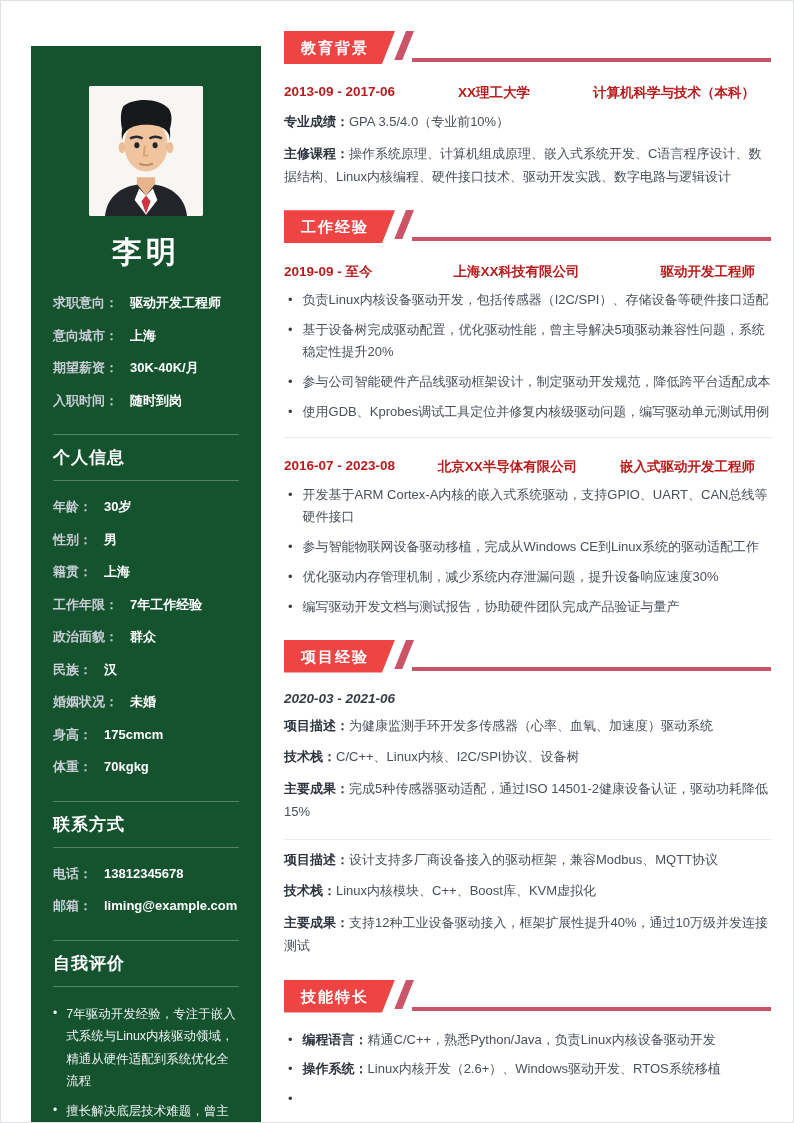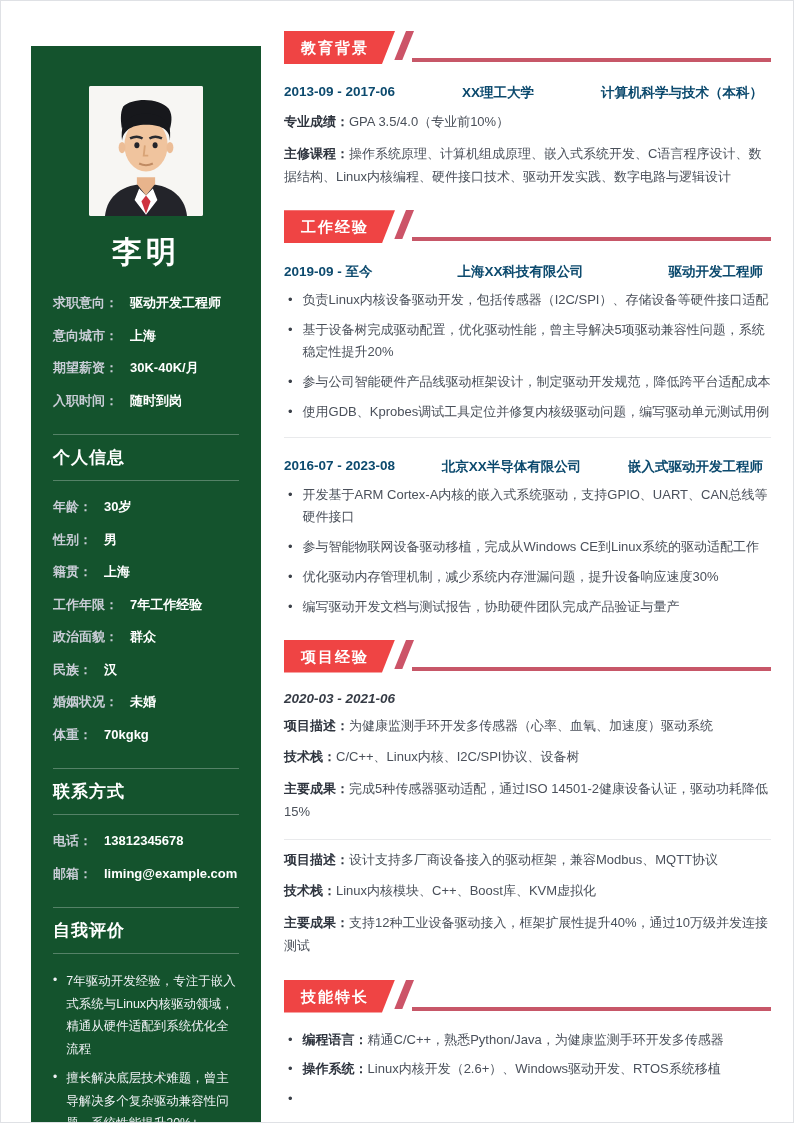--- a/index.html
+++ b/index.html
@@ -21,21 +21,21 @@
   .side-bullet { display:flex; font-size:12.5px; line-height:1.8; color:#f0f2f5; margin-bottom:7px; }
   .side-bullet .dot { margin-right:9px; font-size:12px; }
 
   
   .main { position:absolute; left:283px; top:30px; width:487px; color:#474d58; }
   .sec { margin-bottom:22px; }
   .sec-header { position:relative; height:33px; }
   .badge { position:absolute; left:0; top:0; height:33px; background:#ef4444; color:#fff; font-size:15px; font-weight:700; letter-spacing:2px; line-height:33px; padding:0 26px 0 17px; clip-path:polygon(0 0,100% 0,calc(100% - 13px) 100%,0 100%); }
   .stripe { position:absolute; left:122px; top:0; width:8px; height:29px; background:#cc5468; transform:skewX(-22deg); transform-origin:top left; }
   .redline { position:absolute; left:128px; right:0; bottom:2px; height:4px; background:#c75768; }
-  .entry-head { display:flex; justify-content:space-between; font-weight:700; font-size:13.5px; color:#0c4a6e; margin:20px 8px 6px 0; }
+  .entry-head { display:flex; justify-content:space-between; font-weight:700; font-size:13.5px; color:#b91c1c; margin:20px 16px 6px 0; }
   .kv { font-size:13px; line-height:1.75; margin:9px 0; color:#4a505a; }
   .kv b { color:#2f353f; font-weight:700; }
   .b-item { display:flex; font-size:13px; line-height:1.68; margin:8px 0; color:#4a505a; }
   .b-item .dot { margin:0 10px 0 4px; color:#3a3f48; }
   .b-item b { color:#2f353f; font-weight:700; white-space:nowrap; }
   .divider { border-top:1px solid #e9eaec; margin:15px 0 2px 0; }
   .proj-date { font-weight:700; font-size:13.5px; color:#353b45; margin:18px 0 4px 0;font-style:italic; }
 </style>
 </head>
 <body>
@@ -109,20 +109,24 @@
       </div>
       <div class="side-row">
         <span class="lbl">民族：</span>
         <span class="val">汉</span>
       </div>
       <div class="side-row">
         <span class="lbl">婚姻状况：</span>
         <span class="val">未婚</span>
       </div>
       <div class="side-row">
+        <span class="lbl">身高：</span>
+        <span class="val">175cmcm</span>
+      </div>
+      <div class="side-row">
         <span class="lbl">体重：</span>
         <span class="val">70kgkg</span>
       </div>
     </div>
 
     <div class="side-section">
       <div class="side-title">联系方式</div>
       <div class="side-row">
         <span class="lbl">电话：</span>
         <span class="val">13812345678</span>
@@ -247,21 +251,21 @@
 
     <section class="sec">
       <div class="sec-header">
         <div class="badge">技能特长</div>
         <div class="stripe"></div>
         <div class="redline"></div>
       </div>
       <div style="margin-top:16px;">
         <div class="b-item">
             <span class="dot">•</span>
-            <span><b>编程语言：</b><span>精通C/C++，熟悉Python/Java，为健康监测手环开发多传感器</span></span>
+            <span><b>编程语言：</b><span>精通C/C++，熟悉Python/Java，负责Linux内核设备驱动开发</span></span>
           </div>
         <div class="b-item">
             <span class="dot">•</span>
             <span><b>操作系统：</b><span>Linux内核开发（2.6+）、Windows驱动开发、RTOS系统移植</span></span>
           </div>
         <div class="b-item">
             <span class="dot">•</span>
             <span></span>
           </div>
 

